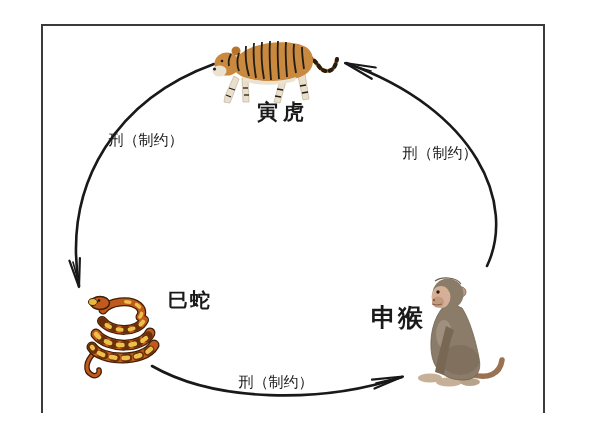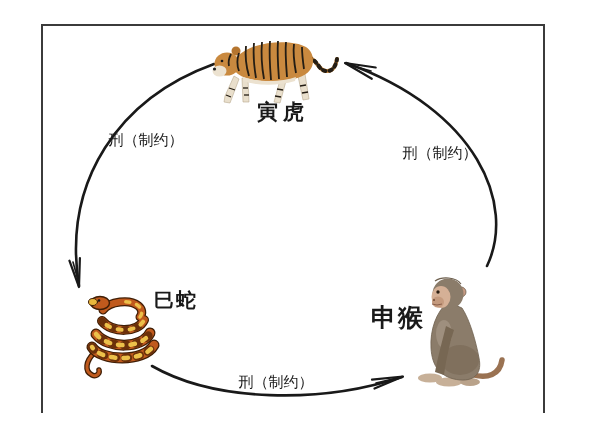--- a/index.html
+++ b/index.html
@@ -15,21 +15,21 @@
     border-left:2px solid var(--frame,#3b3b3b);
     border-right:2px solid var(--frame,#3b3b3b);
     border-bottom:none;
   }
   .layer{position:absolute;left:0;top:0;width:600px;height:422px;}
   .node-label{
     position:absolute;font-weight:bold;line-height:1;text-align:center;
     color:var(--text,#1a1a1a);white-space:nowrap;
   }
   .lbl-tiger{left:238px;top:101px;width:90px;font-size:21px;letter-spacing:5px;}
-  .lbl-snake{left:144px;top:290px;width:64px;font-size:20px;letter-spacing:2px;}
+  .lbl-snake{left:158px;top:290px;width:64px;font-size:20px;letter-spacing:2px;}
   .lbl-monkey{left:368px;top:305px;width:60px;font-size:25px;letter-spacing:2px;}
   .edge-label{
     position:absolute;font-size:15px;line-height:1;text-align:center;width:90px;
     color:var(--text,#1a1a1a);white-space:nowrap;
   }
   .el-left{left:101px;top:133px;}
   .el-right{left:395px;top:146px;}
   .el-bottom{left:231px;top:375px;}
   .illus{position:absolute;}
   .illus-tiger{left:210px;top:36px;width:130px;height:74px;}

